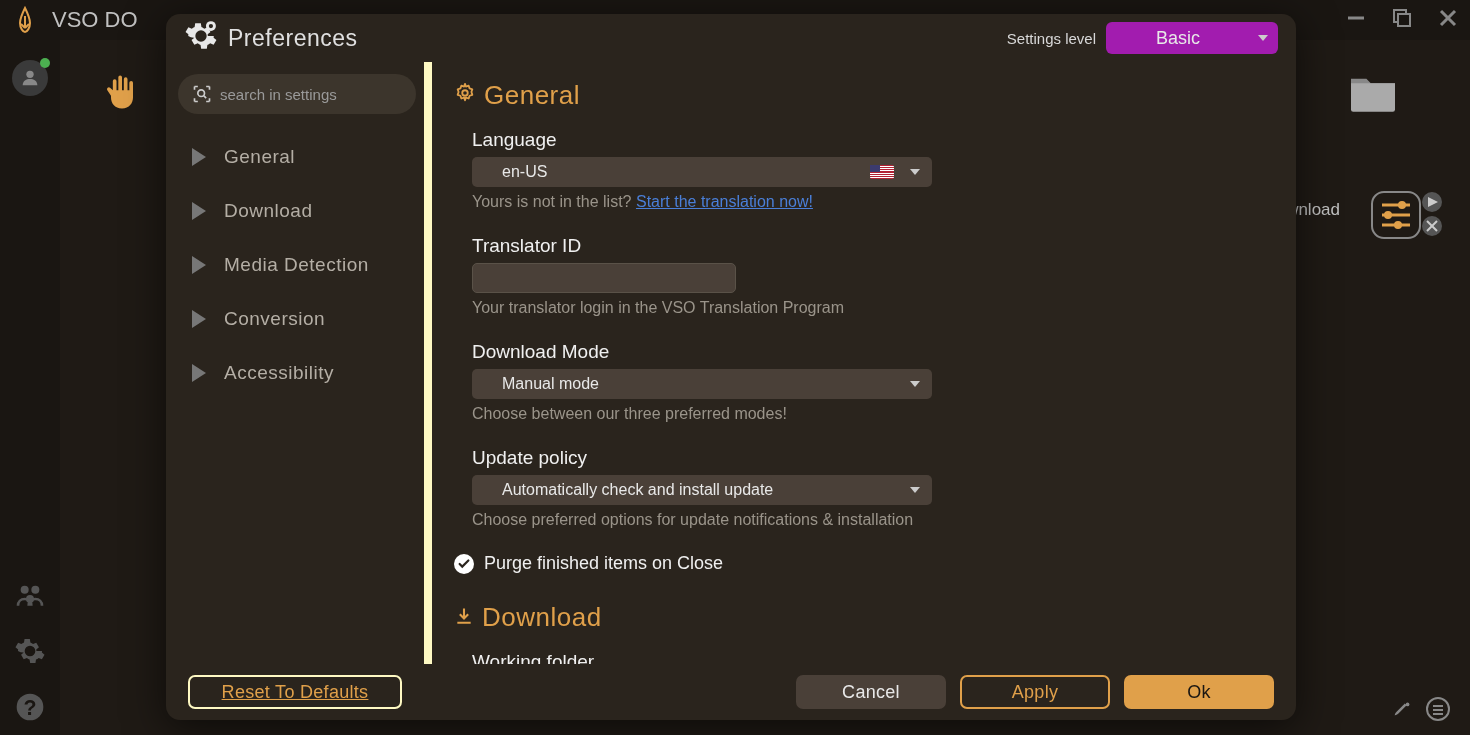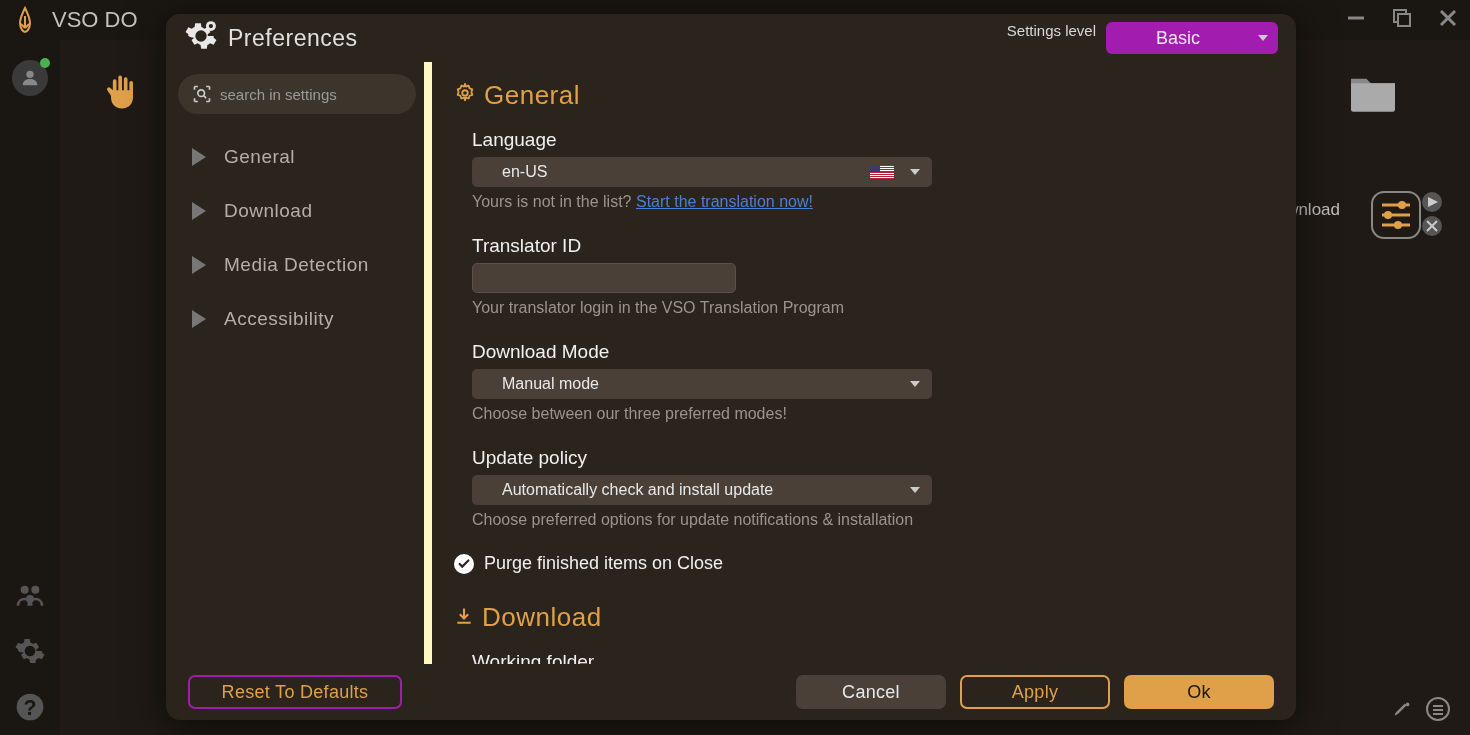--- a/index.html
+++ b/index.html
@@ -24,21 +24,21 @@
 .bg-folder { position:absolute; right:70px; top:30px; }
 .bg-download-txt { position:absolute; right:130px; top:160px; color:#c0c0c0; font-size:17px; }
 .bg-sliders { position:absolute; right:20px; top:150px; }
 .bg-bottom-icons { position:absolute; right:20px; bottom:10px; display:flex; gap:12px; align-items:center;}
 
 
 .modal { position: absolute; left: 166px; top: 14px; width: 1130px; height: 706px; background: #2a241d; border-radius: 14px; box-shadow: 0 8px 40px rgba(0,0,0,0.6); display:flex; flex-direction:column; overflow:hidden; }
 .modal-header { height: 48px; display:flex; align-items:center; padding: 0 18px; justify-content: space-between; }
 .modal-header-left { display:flex; align-items:center; gap:10px; }
 .modal-title { font-size: 23px; color:#e0e0e0; font-weight:400; letter-spacing:0.5px; }
-.settings-level { display:flex; gap:10px; }
+.settings-level { display:flex; align-items:center; gap:10px; }
 .settings-level-label { font-size: 15px; color:#d8d8d8; }
 .level-select { width: 172px; height: 32px; background:#a21caf; border:none; border-radius:6px; color:#e8e8e8; font-size:18px; padding: 0 28px 0 0; text-align:center; position:relative; cursor:pointer; display:flex; align-items:center; justify-content:center;}
 .level-select .chev { position:absolute; right:10px; }
 
 .modal-body { flex:1; display:flex; overflow:hidden; }
 
 .sidebar { width: 262px; background: #2a241d; padding: 10px 8px; display:flex; flex-direction:column; gap:4px; border-right: 8px solid #fef9c3; margin-left:4px;}
 .search-box { height: 40px; background:#3c352c; border-radius:20px; display:flex; align-items:center; padding: 0 14px; gap:8px; margin: 2px 0 14px 0;}
 .search-box input { flex:1; background:transparent; border:none; outline:none; color:#c0c0c0; font-size:15px; }
 .search-box input::placeholder { color:#9a9a9a; }
@@ -66,21 +66,21 @@
 
 .text-input { width: 264px; height: 30px; background:#4a4038; border: 1px solid #5a5248; border-radius:5px; padding: 0 10px; color:#e8e8e8; font-size:15px; outline:none;}
 
 .checkbox-row { display:flex; align-items:flex-end; gap:10px; margin: 8px 0 28px 0;}
 .checkbox { width:20px; height:20px; border-radius:50%; background:#fff; display:flex; align-items:center; justify-content:center; cursor:pointer;}
 .checkbox svg { width:14px; height:14px; }
 .checkbox-label { font-size:18px; color:#f0f0f0; }
 
 .modal-footer { height: 56px; display:flex; align-items:center; padding: 0 22px; gap: 14px; }
 .btn { height: 34px; border-radius: 7px; font-size: 18px; display:flex; align-items:center; justify-content:center; cursor:pointer; font-weight:500; letter-spacing:0.3px;}
-.btn-reset { width: 214px; border: 2px solid #a21caf; color:#e0a04a; background:transparent; }
+.btn-reset { width: 214px; border: 2px solid #fef9c3; color:#e0a04a; background:transparent;text-decoration:underline; }
 .btn-cancel { width: 150px; background:#4a4038; color:#e8e8e8; margin-left:auto;}
 .btn-apply { width: 150px; border: 2px solid #e0a04a; color:#e0a04a; background:transparent;}
 .btn-ok { width: 150px; background:#e0a04a; color:#1a1612;}
 
 .chev-down { width:0; height:0; border-left:5px solid transparent; border-right:5px solid transparent; border-top:6px solid #ccc; }
 </style>
 </head>
 <body>
 
 <div class="bg-window">
@@ -228,20 +228,24 @@
       <div class="nav-item">
           <div class="tri"></div>
           <span>Download</span>
         </div>
       <div class="nav-item">
           <div class="tri"></div>
           <span>Media Detection</span>
         </div>
       <div class="nav-item">
           <div class="tri"></div>
+          <span>Conversion</span>
+        </div>
+      <div class="nav-item">
+          <div class="tri"></div>
           <span>Accessibility</span>
         </div>
     </div>
 
     <div class="content">
       <div class="section-header">
         <span><svg width="22" height="22" viewBox="0 0 24 24" fill="none" stroke="#e0a04a" stroke-width="2">
               <circle cx="12" cy="12" r="3"></circle>
               <path d="M12 2l1 3 3-1 1 3 3 1-1 3 1 3-3 1-1 3-3-1-1 3-1-3-3 1-1-3-3-1 1-3-1-3 3-1 1-3 3 1z" stroke-linejoin="round"></path>
             </svg></span>

